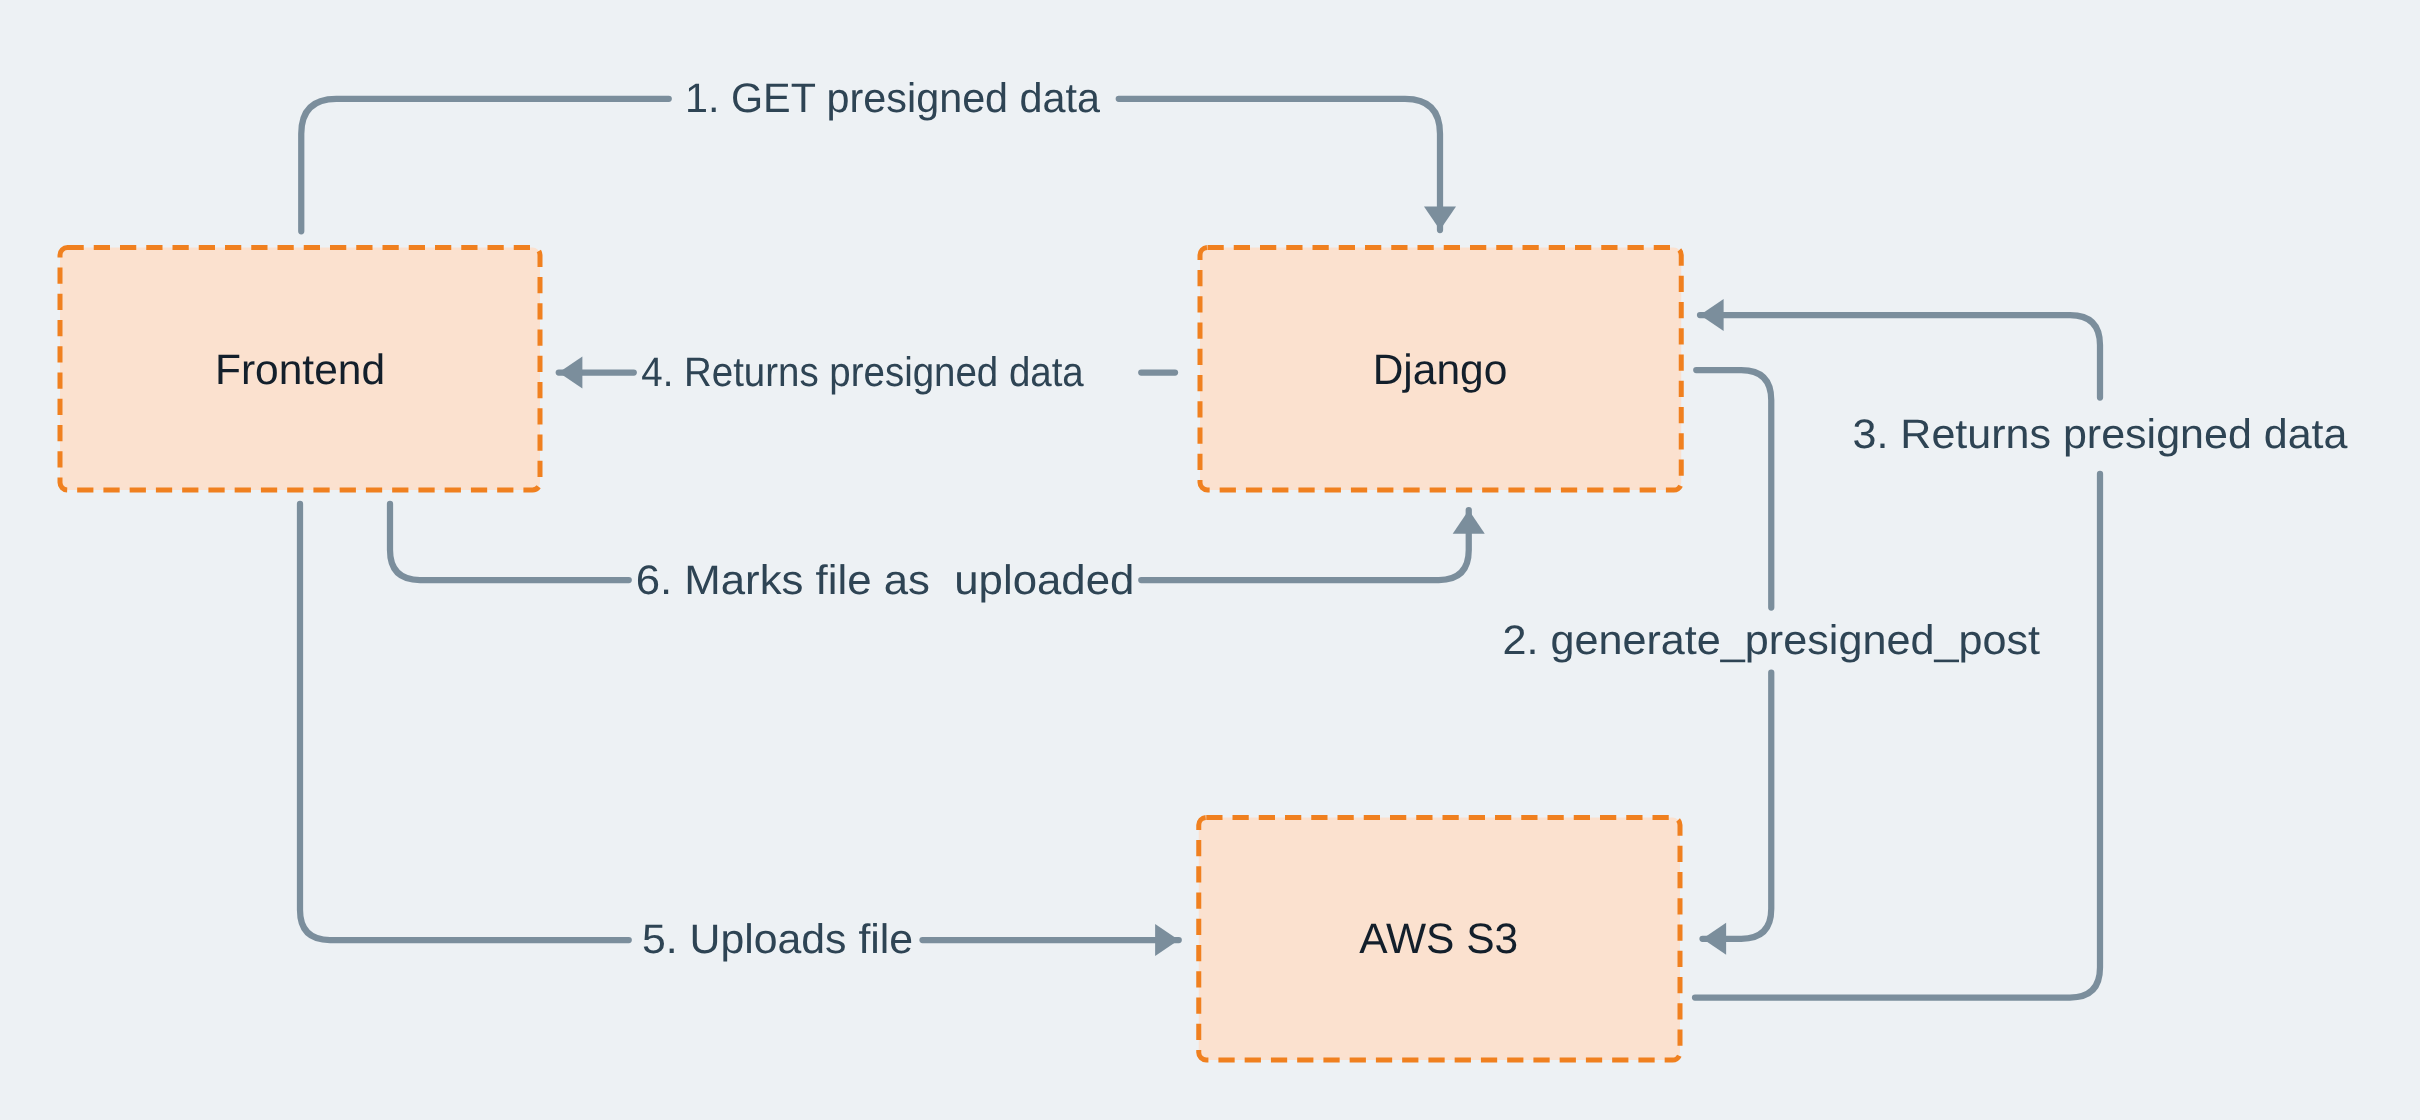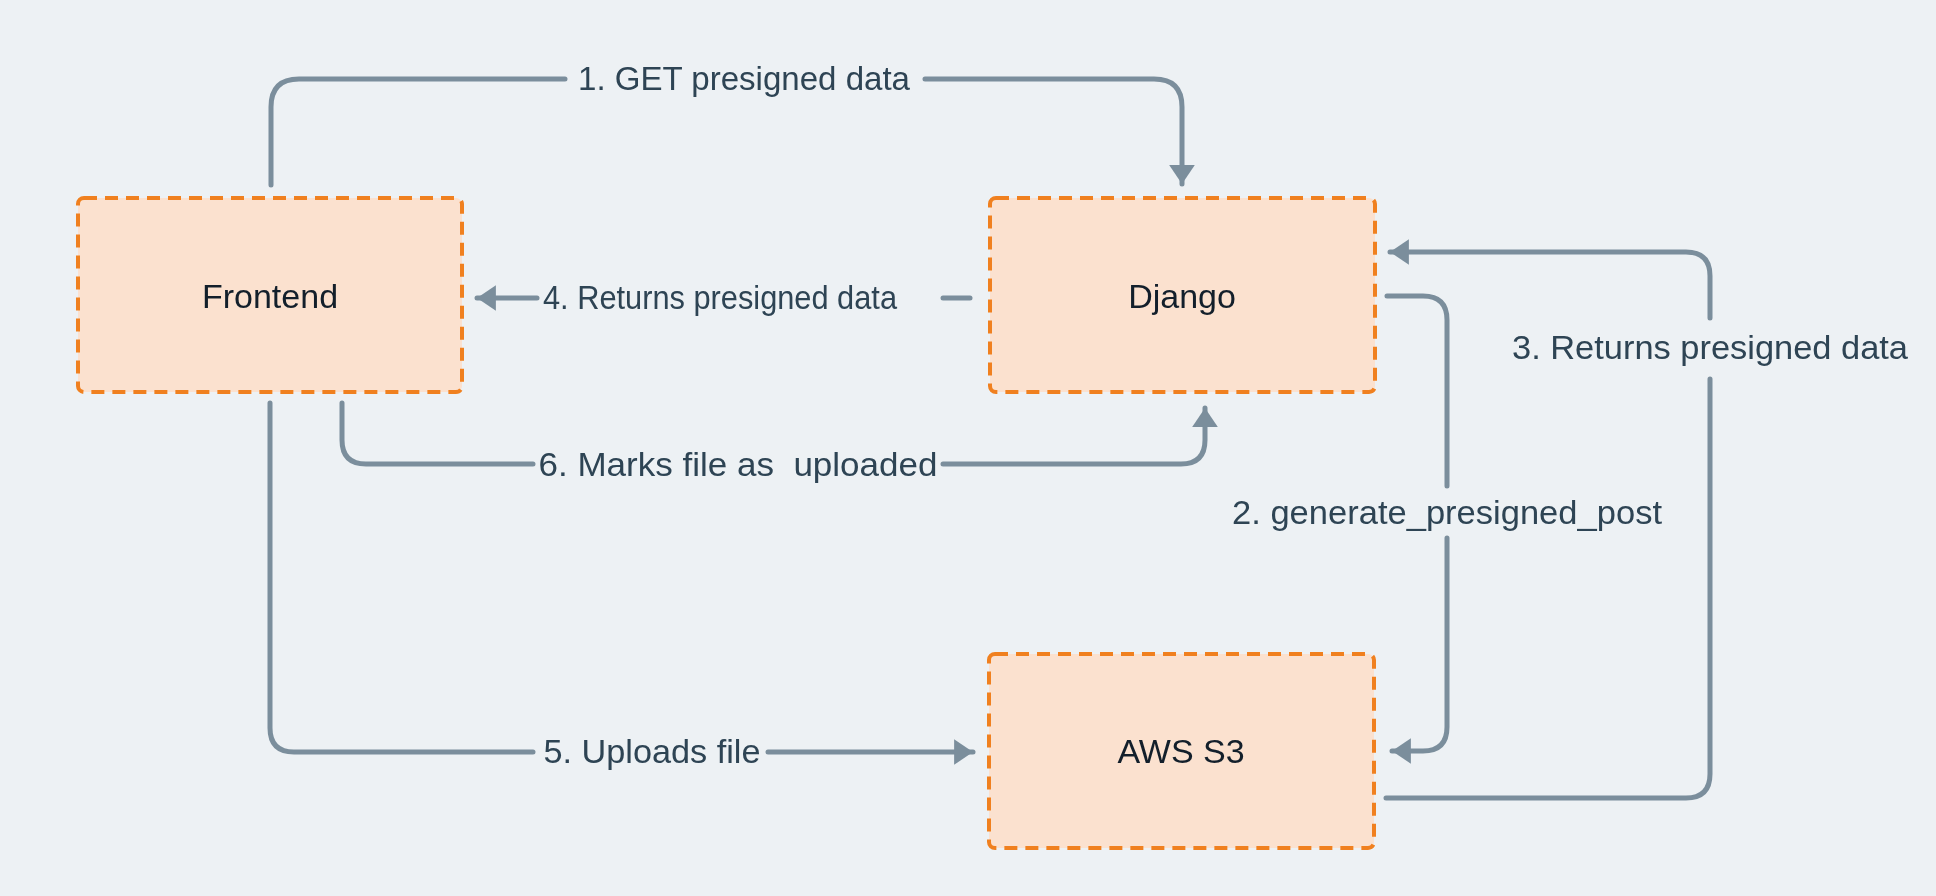--- a/index.html
+++ b/index.html
@@ -7,21 +7,20 @@
     padding: 0;
     background: #edf1f4;
   }
   .canvas {
     position: relative;
     width: 1904px;
     height: 896px;
     background: #edf1f4;
     font-family: "Liberation Sans", "DejaVu Sans", sans-serif;
     overflow: hidden;
-    margin-left: 30px;
   }
   svg { display: block; }
   .node-rect {
     fill: #fbe1cf;
     stroke: #f0801f;
     stroke-width: 4;
     stroke-dasharray: 13 8;
   }
   .edge {
     fill: none;

